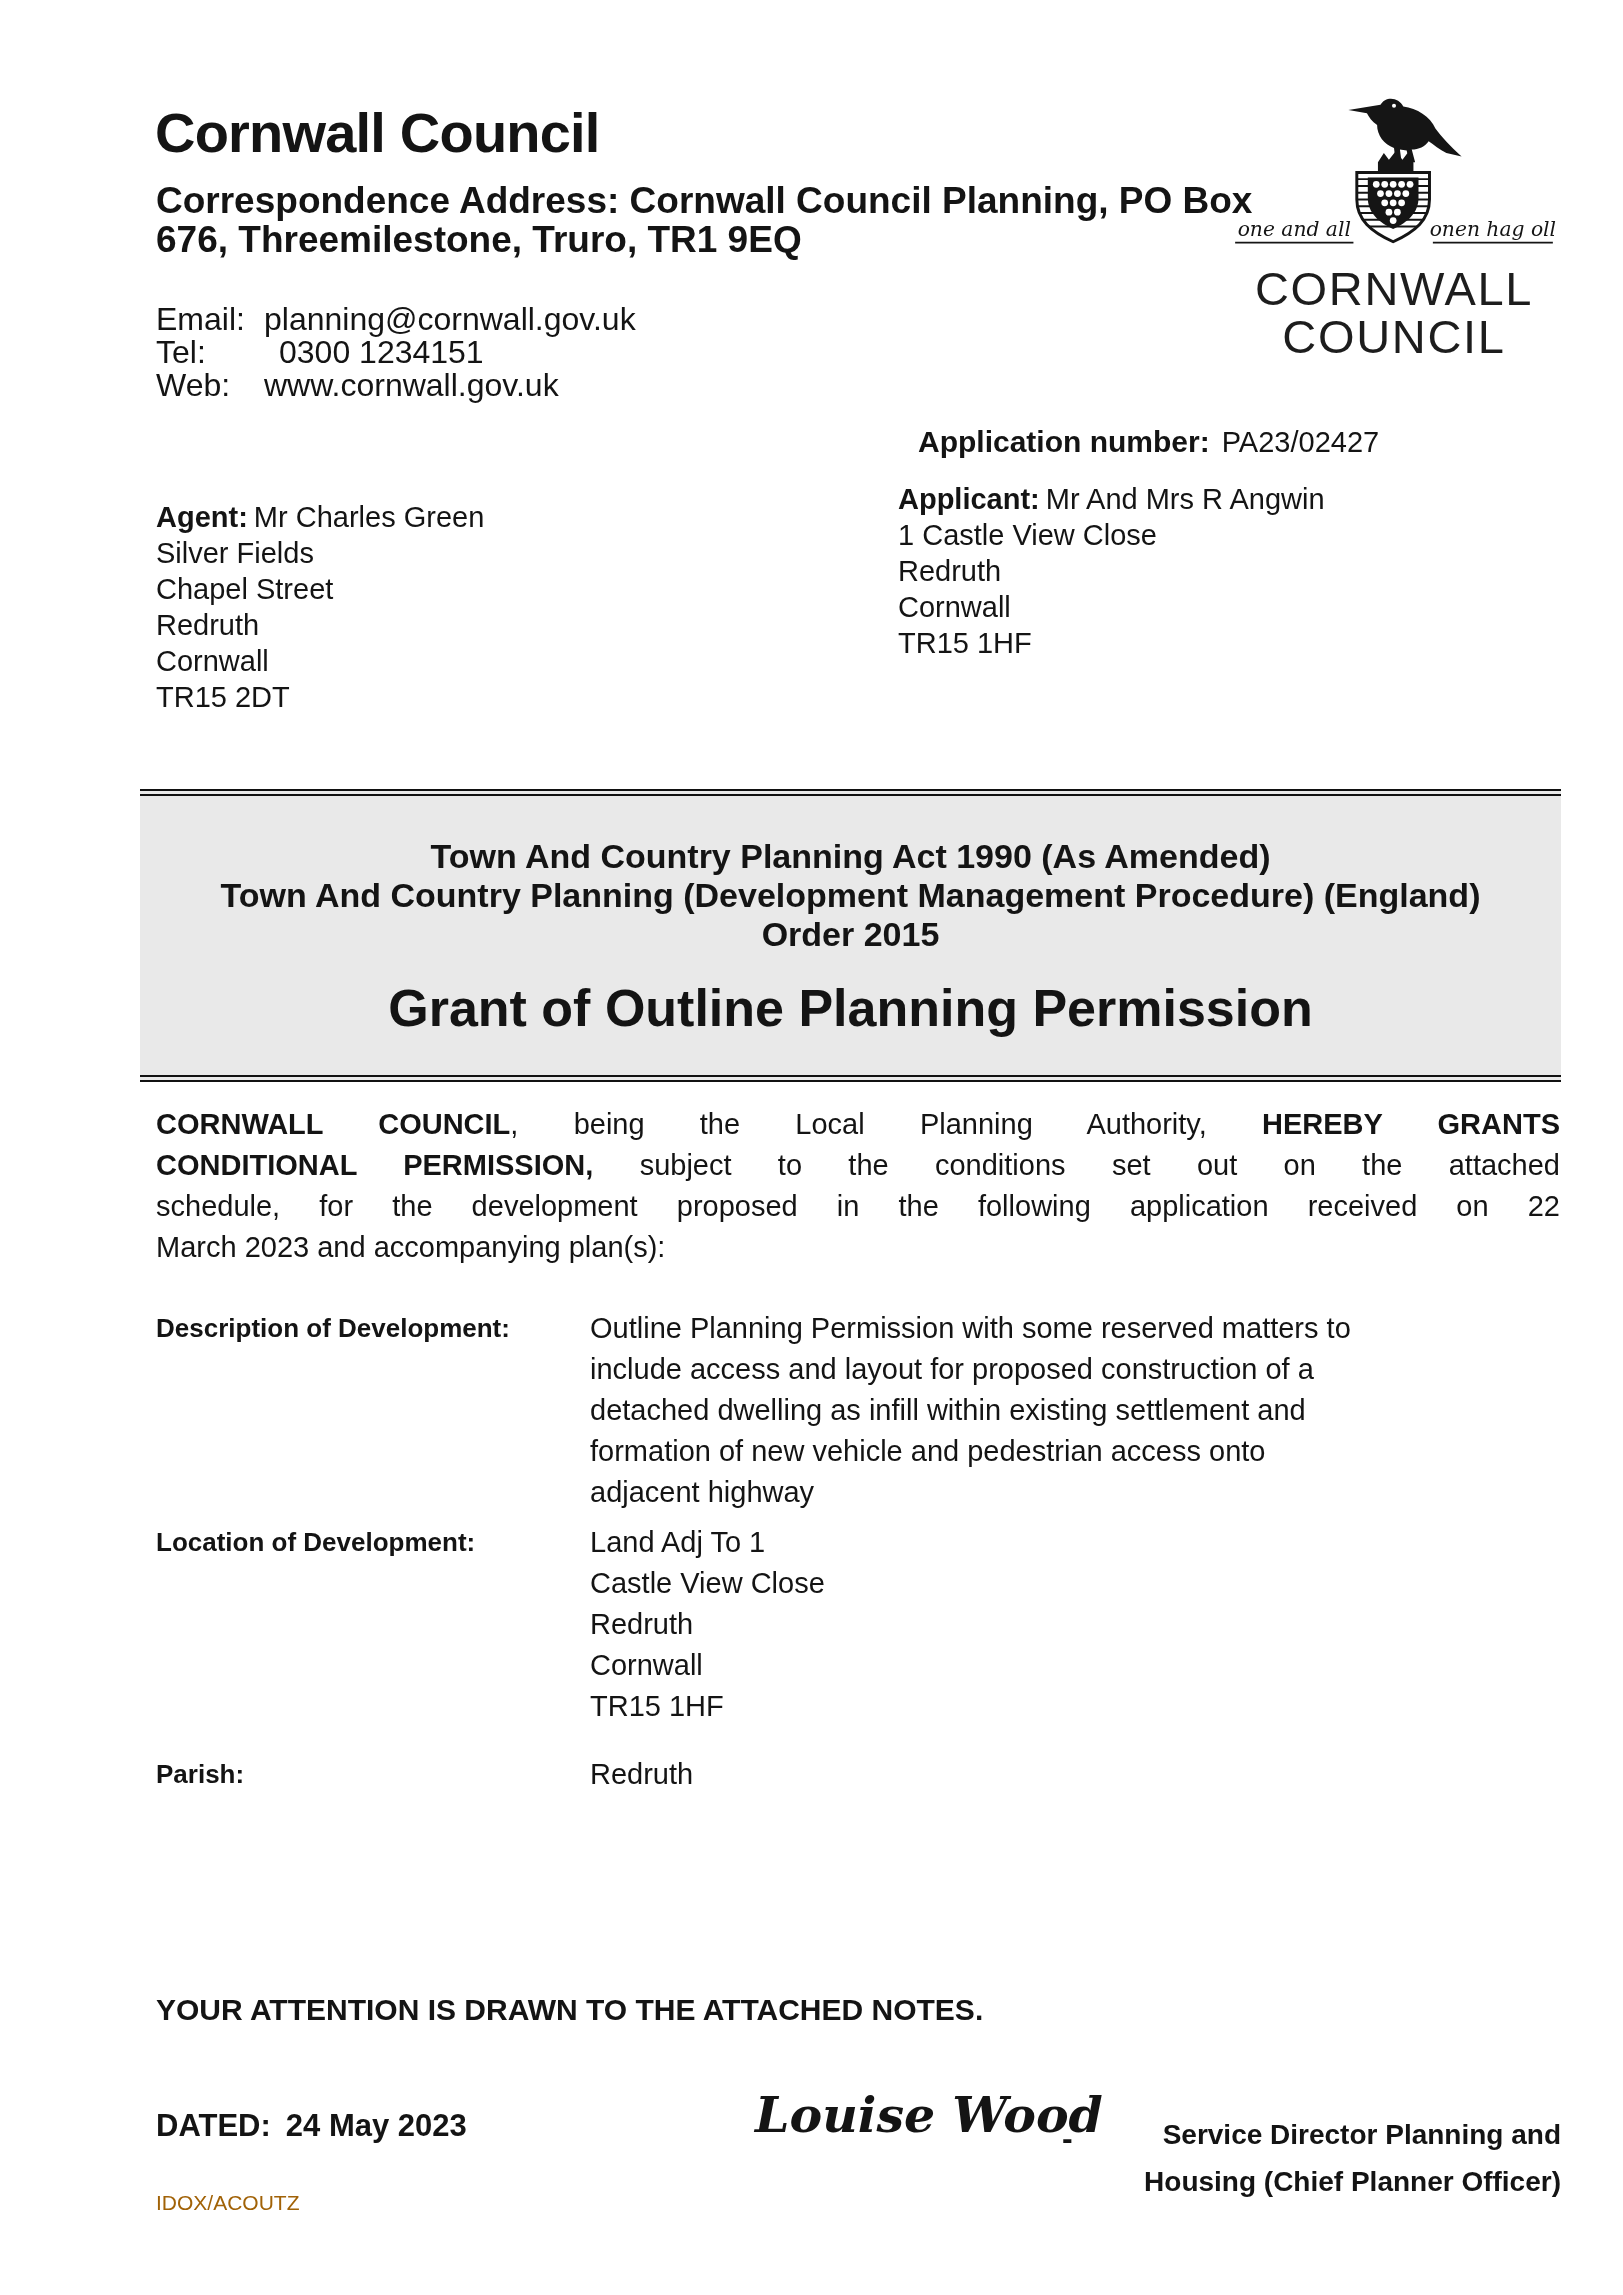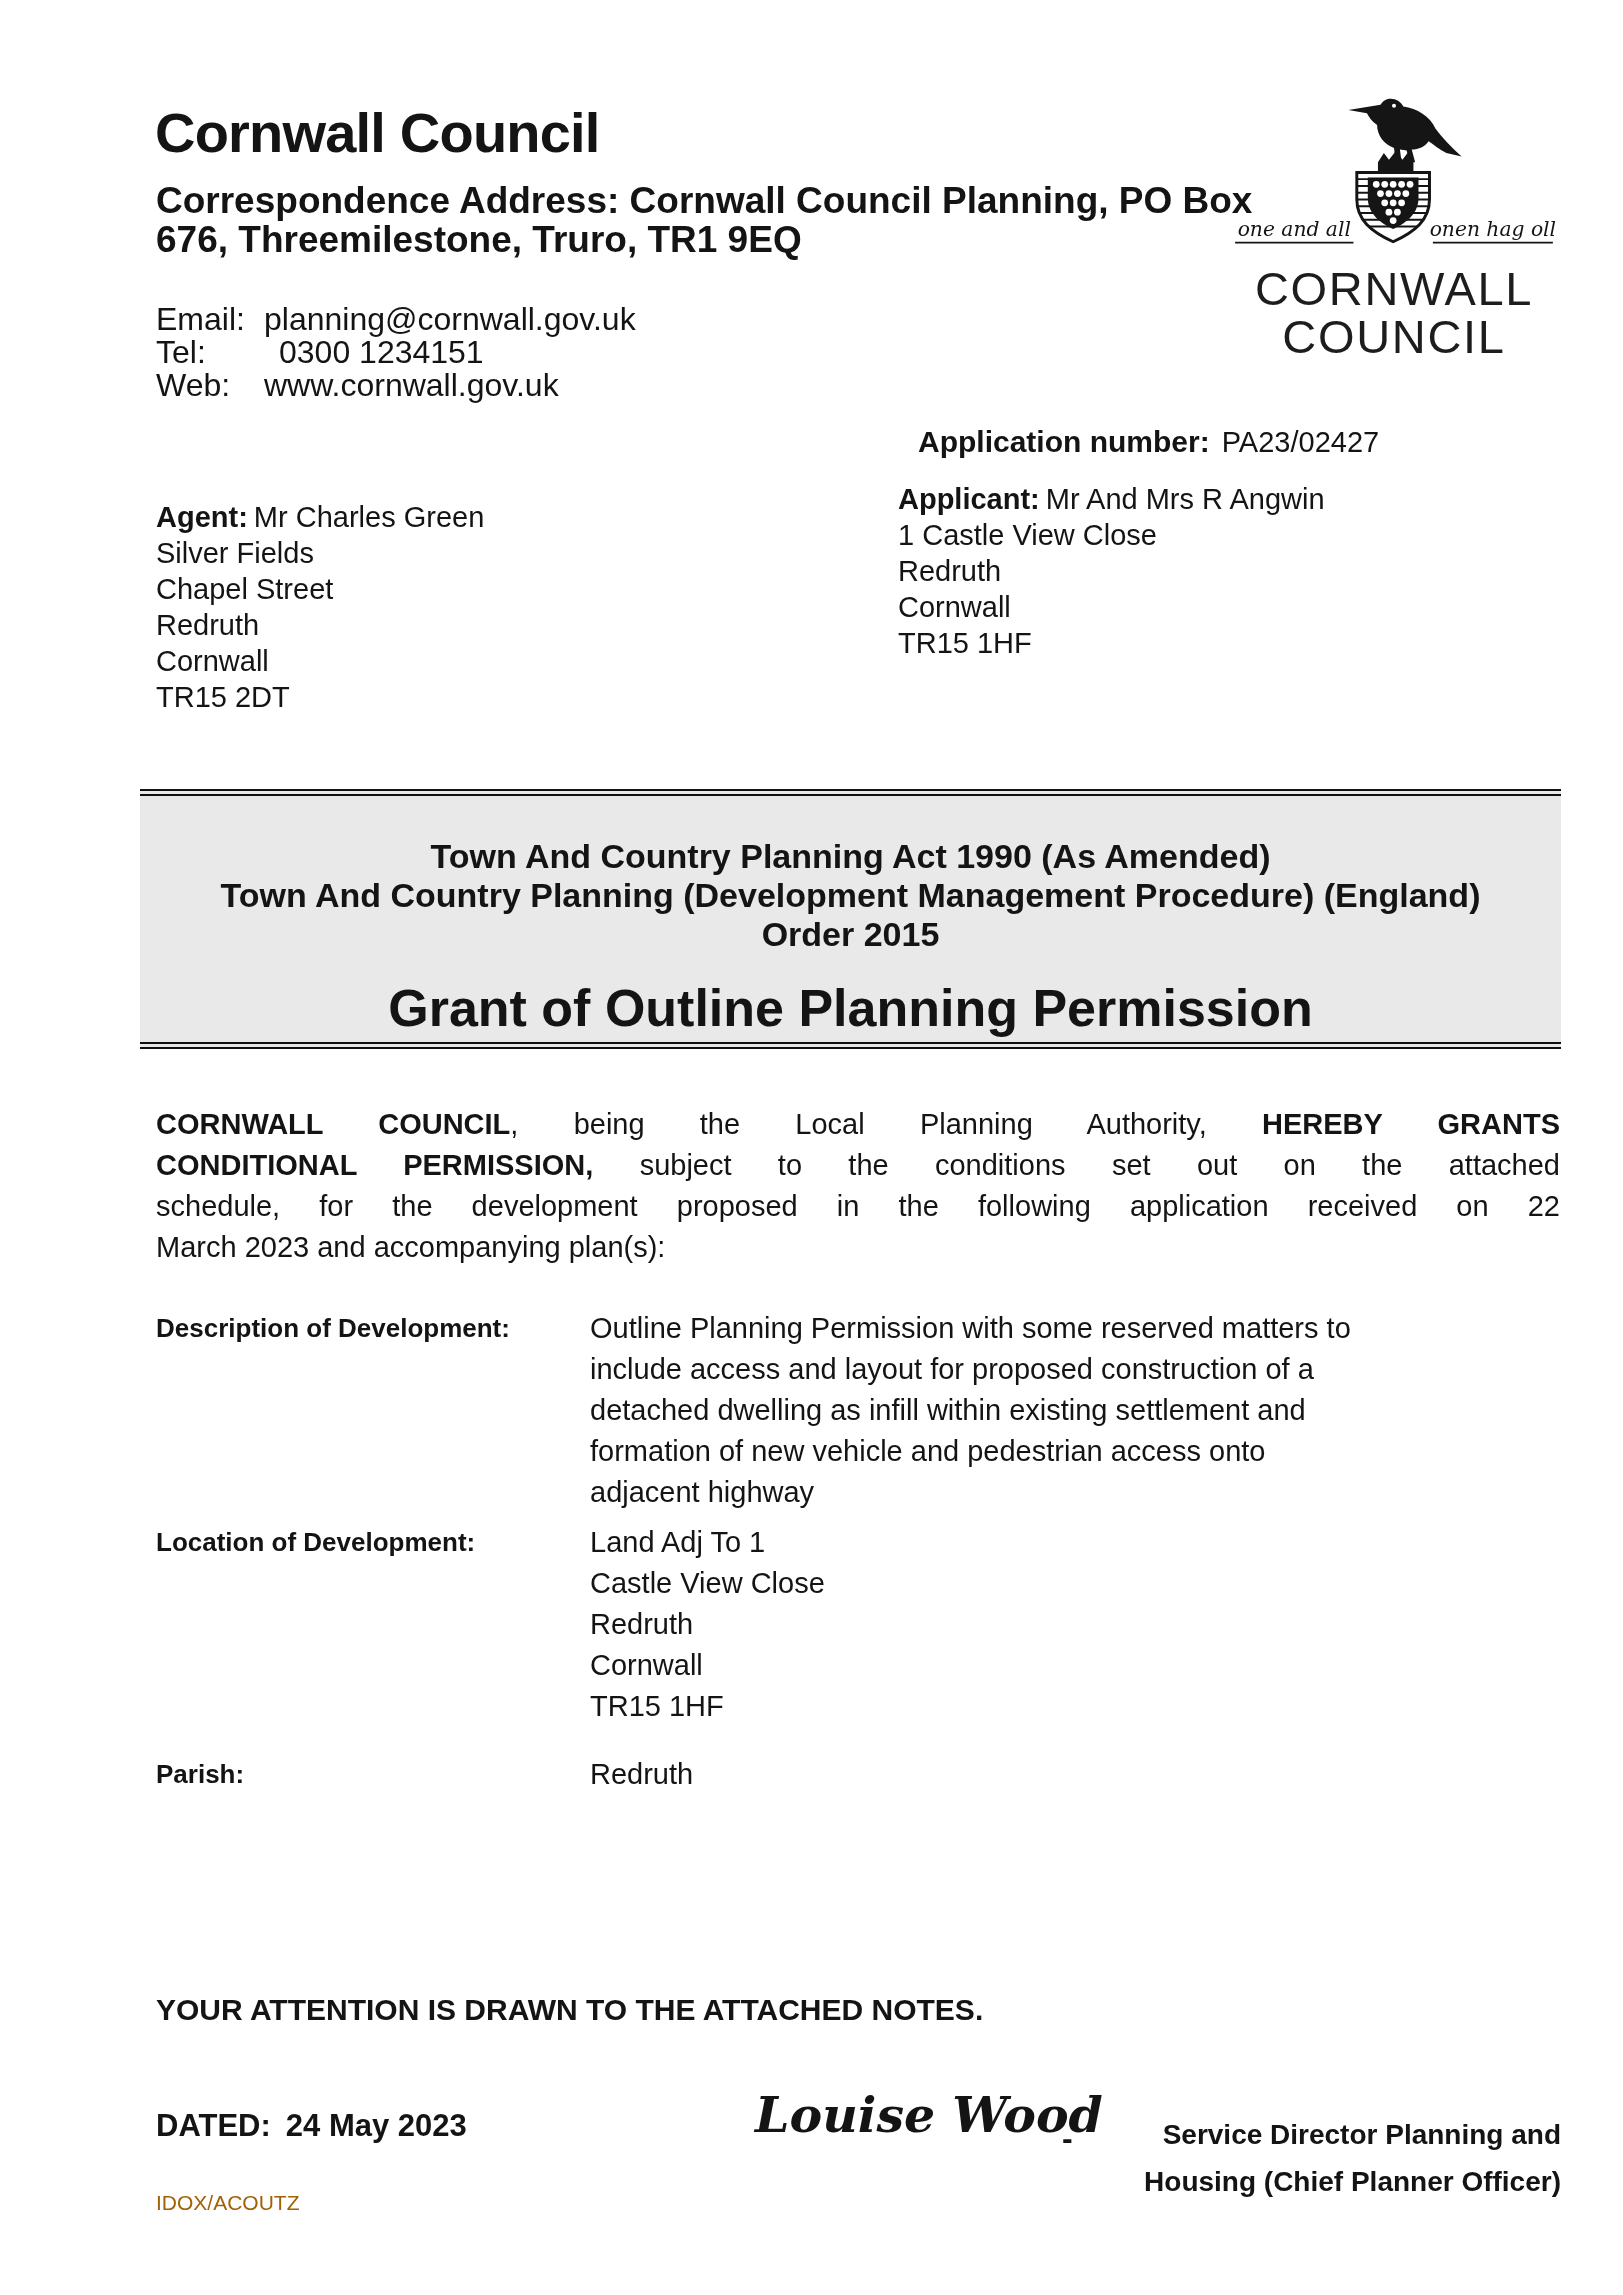--- a/index.html
+++ b/index.html
@@ -31,21 +31,21 @@
 
   
   .party{font-size:29px;line-height:36px;}
   .agent{left:156px;top:499px;}
   .applicant{left:898px;top:481px;}
   .party .lbl{font-weight:bold;}
   .party .nm{margin-left:6px;}
 
   
   .notice-box{
-    left:140px;top:789px;width:1421px;height:260px;
+    left:140px;top:789px;width:1421px;height:293px;
     background:#e9e9e9;
     border-top:7.6px double #111;border-bottom:7.6px double #111;
     box-sizing:border-box;
     text-align:center;
   }
   .notice-acts{margin-top:41px;font-size:34px;font-weight:bold;line-height:39px;}
   .notice-title{margin-top:24px;font-size:52px;font-weight:bold;letter-spacing:0px;}
 
   
   .grant-para{left:156px;top:1104px;width:1404px;font-size:29px;line-height:41px;}

